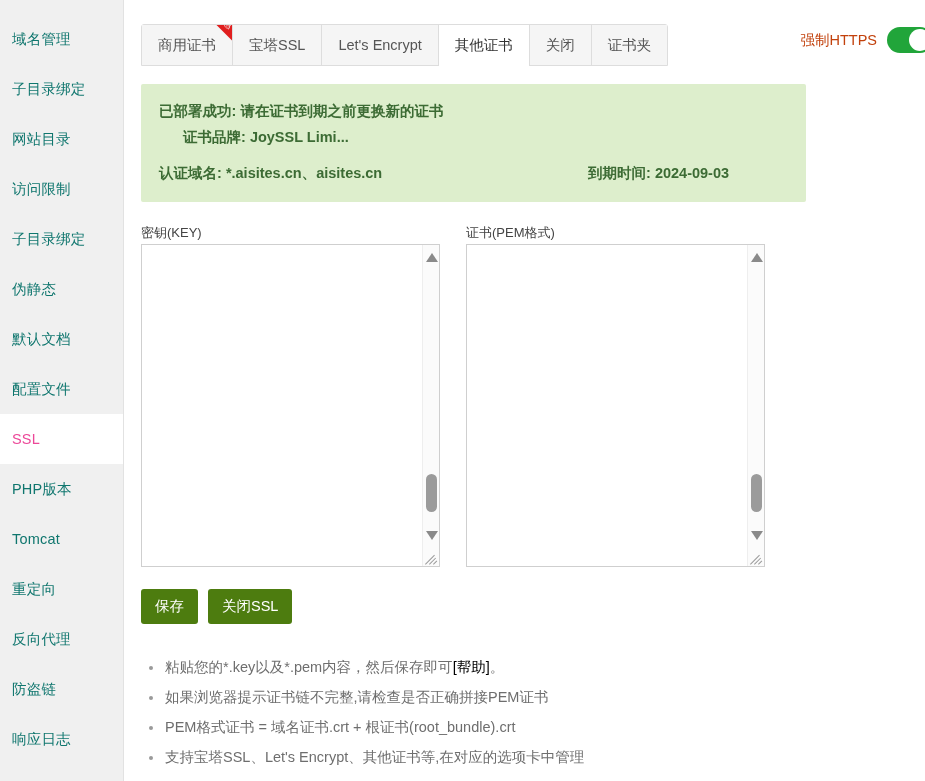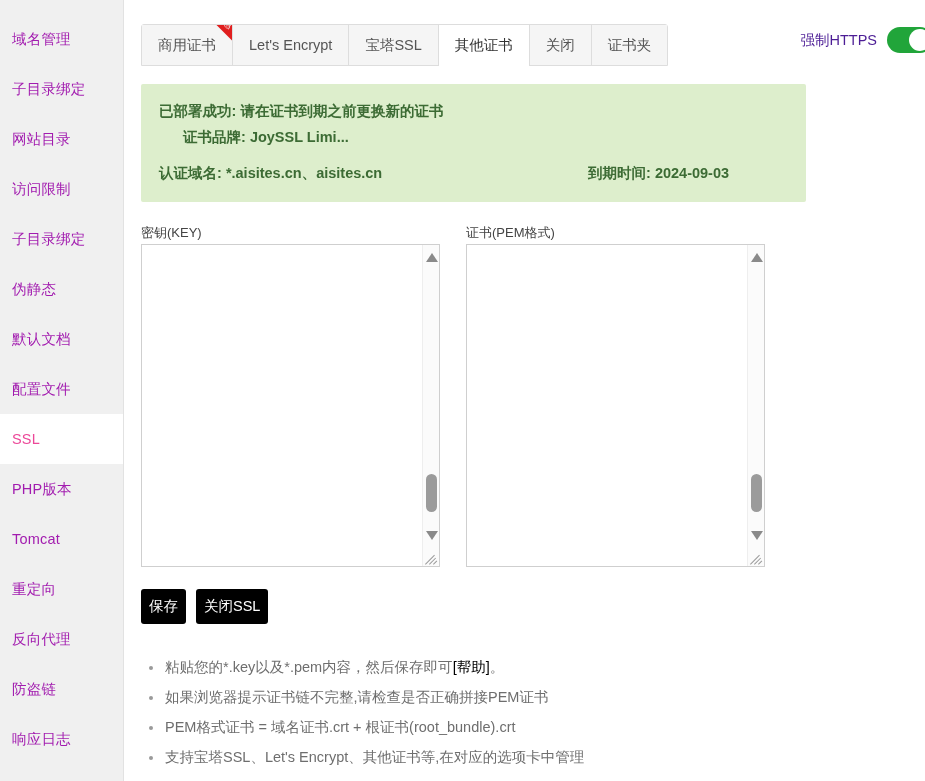--- a/index.html
+++ b/index.html
@@ -28,21 +28,21 @@
     background: #f0f0f0;
     border-right: 1px solid #e2e2e2;
     overflow: hidden;
   }
   #sidebar .pad-top { height: 14px; }
   .side-item {
     height: 50px;
     line-height: 50px;
     padding-left: 12px;
     font-size: 14.5px;
-    color: #a21caf;
+    color: #0f766e;
     white-space: nowrap;
     cursor: pointer;
     letter-spacing: 0.2px;
   }
   .side-item.active {
     background: #ffffff;
     color: #ec4899;
   }
 
   
@@ -124,21 +124,21 @@
   #https-wrap {
     position: absolute;
     right: 0;
     top: 27px;
     display: flex;
     align-items: center;
     gap: 10px;
   }
   #https-label {
     font-size: 14.5px;
-    color: #4c1d95;
+    color: #c2410c;
     white-space: nowrap;
   }
   .switch {
     position: relative;
     width: 46px;
     height: 26px;
     border-radius: 13px;
     background: #21a53a;
     cursor: pointer;
     flex: none;
@@ -267,27 +267,27 @@
   .grip i:nth-child(2) { width: 9px;  left: 5px; top: 13px; }
   .grip i:nth-child(3) { width: 5px;  left: 9px; top: 13px; }
 
   
   #btn-row {
     margin-top: 22px;
     display: flex;
     gap: 10px;
   }
   .btn {
-    background: #000000;
+    background: #4d7c0f;
     color: #ffffff;
     border: none;
     border-radius: 3px;
     font-size: 14.5px;
     font-family: inherit;
-    padding: 9px 8px;
+    padding: 9px 14px;
     cursor: pointer;
     line-height: 1.2;
   }
 
   
   #tips {
     margin-top: 28px;
     list-style: none;
     padding: 0;
   }
@@ -340,24 +340,24 @@
 
   <div id="main">
 
     <div id="topbar">
       <div id="tabs">
           <div class="tab tab-ribbon-host">
             <span>商用证书</span>
             <span class="ribbon">优惠</span>
           </div>
           <div class="tab">
+            <span>宝塔SSL</span>
+          </div>
+          <div class="tab">
             <span>Let's Encrypt</span>
-          </div>
-          <div class="tab">
-            <span>宝塔SSL</span>
           </div>
           <div class="tab active">
             <span>其他证书</span>
           </div>
           <div class="tab">
             <span>关闭</span>
           </div>
           <div class="tab">
             <span>证书夹</span>
           </div>

